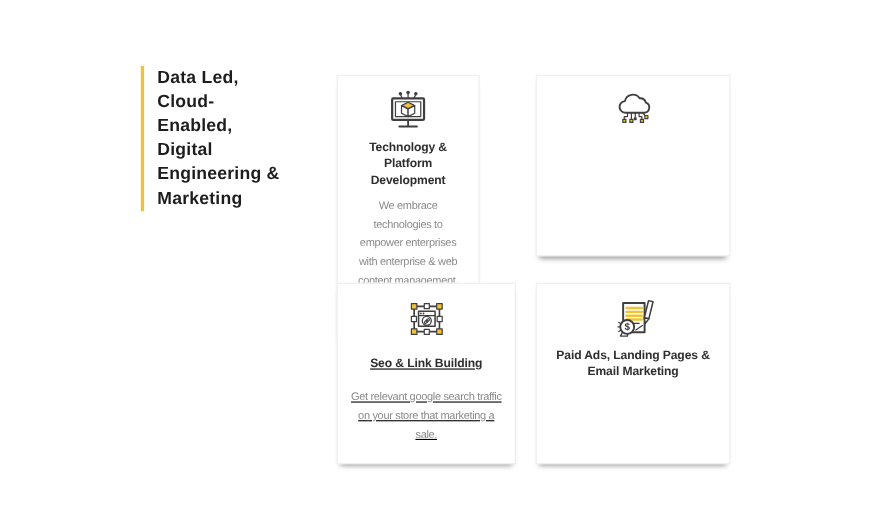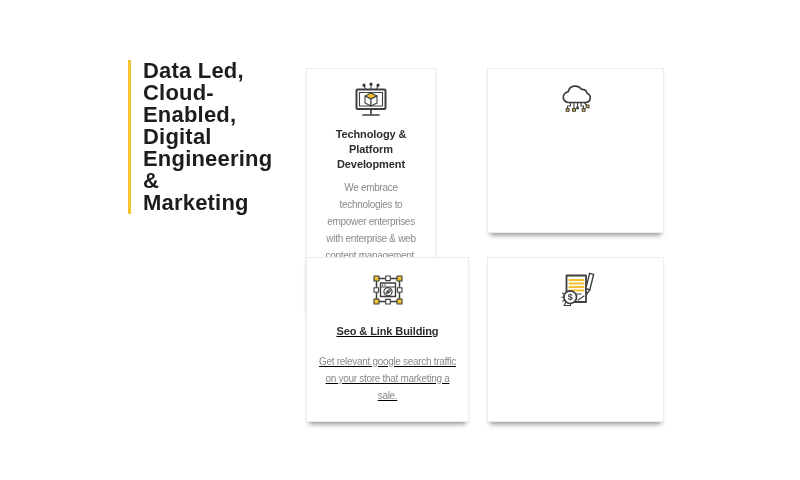--- a/index.html
+++ b/index.html
@@ -6,21 +6,21 @@
   * { margin:0; padding:0; box-sizing:border-box; }
   html,body { width:800px; height:480px; background:#ffffff; overflow:hidden;
               font-family:"Liberation Sans", sans-serif; }
   .canvas { position:relative; width:800px; height:480px; background:#ffffff; }
 
   
   .hero-heading {
     position:absolute; left:128px; top:60px; width:150px;
     border-left:3px solid var(--accent);
     padding-left:12px;
-    font-size:22px; line-height:22px; font-weight:bold;
+    font-size:16px; line-height:22px; font-weight:bold;
     color:#1d1d1d; letter-spacing:0.2px;
   }
 
   
   .card {
     position:absolute; min-height:165px;
     background:#ffffff; border:1px solid #ededed;
     box-shadow:0 5px 5px -3px rgba(0,0,0,0.45);
     padding:12px 12px 10px; text-align:center;
   }
@@ -138,15 +138,16 @@
           <polygon class="ic-fillw" points="31,19.5 35.2,19.5 33.1,24.5" style="stroke-width:1.4"></polygon>
         </g>
         <line class="ic-thin" x1="22" y1="30" x2="28" y2="26"></line>
         <circle class="ic-fillw" cx="14.2" cy="27.2" r="6.3" style="stroke-width:1.7"></circle>
         <text x="14.2" y="30.4" text-anchor="middle" font-family="Liberation Sans, sans-serif" font-size="9" font-weight="bold" fill="#3f3f3f">$</text>
         <line class="ic-thin" x1="6.5" y1="23" x2="8.2" y2="24"></line>
         <line class="ic-thin" x1="5.8" y1="27.2" x2="7.8" y2="27.2"></line>
         <line class="ic-thin" x1="6.5" y1="31.4" x2="8.2" y2="30.4"></line>
       </svg>
     </div>
+    <h3 class="card-title">Paid Ads, Landing Pages &amp; Email Marketing</h3>
   </div>
 
 </div>
 
 </body></html>

